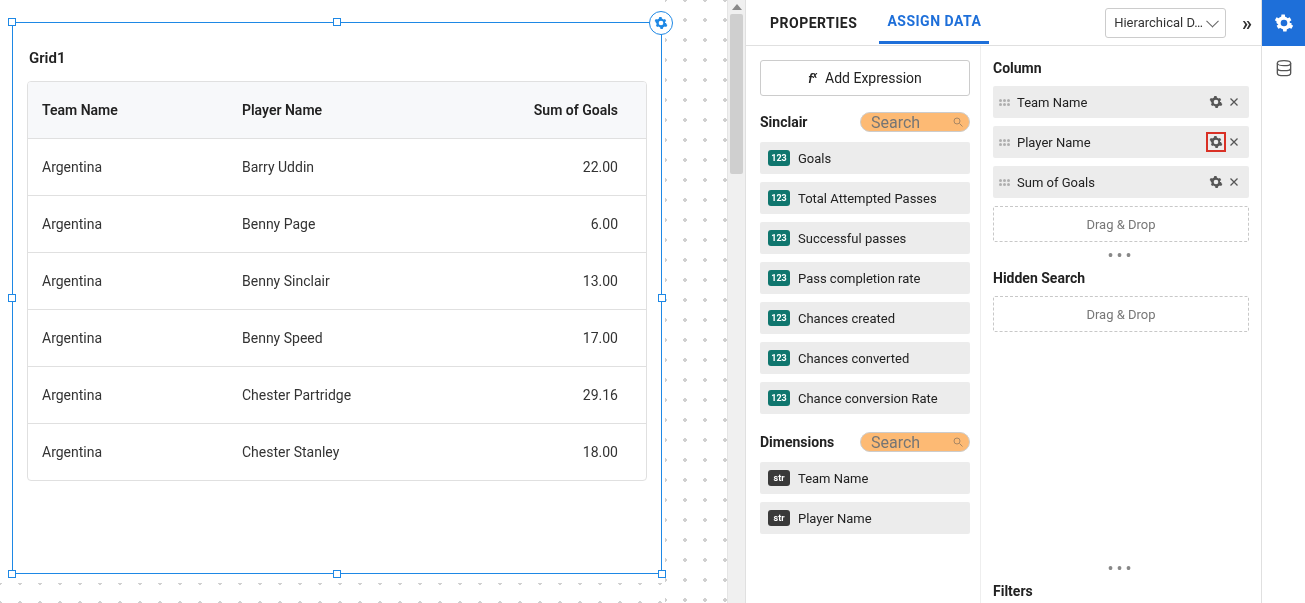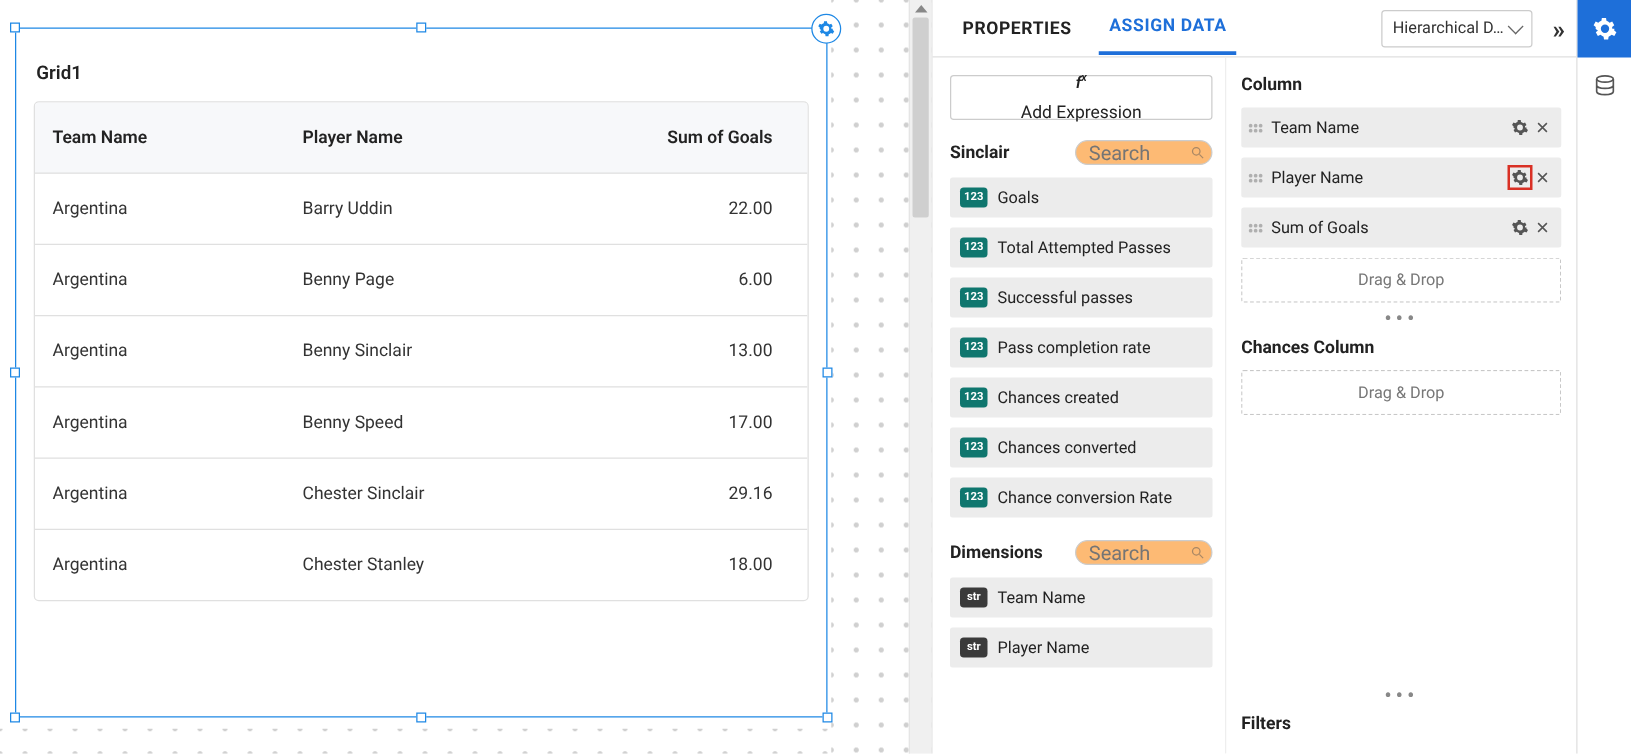--- a/index.html
+++ b/index.html
@@ -48,21 +48,21 @@
 .panel-main { flex:1; display:flex; flex-direction:column;justify-content:flex-end; }
 .panel-header { display:flex; align-items:center; border-bottom:1px solid #e0e0e0; height:46px; padding:0 10px 0 16px; gap:14px; }
 .tab { font-size:14px; font-weight:700; letter-spacing:0.5px; color:#222; padding:12px 8px; cursor:pointer; }
 .tab.active { color:#1e6fd9; border-bottom:3px solid #1e6fd9; }
 .hdr-select { margin-left:auto; height:30px; border:1px solid #ccc; border-radius:3px; padding:0 22px 0 8px; font-size:13px; color:#333; position:relative; min-width:120px; background:#fff; display:flex; align-items:center; }
 .hdr-select::after { content:""; position:absolute; right:8px; top:50%; width:8px; height:8px; border-right:1.5px solid #666; border-bottom:1.5px solid #666; transform:translateY(-70%) rotate(45deg); }
 .hdr-expand { font-size:20px; font-weight:700; color:#333; cursor:pointer; padding:4px 2px; letter-spacing:-3px; }
 
 .panel-body { flex:1; display:flex; overflow:hidden; }
 .col-left { width:235px; padding:14px 10px 0 14px; border-right:1px solid #eee; display:flex; flex-direction:column; }
-.add-expr { border:1px solid #ccc; border-radius:3px; height:36px; display:flex; align-items:center; justify-content:center; gap:8px; font-size:14px; color:#222; cursor:pointer; margin-bottom:16px;flex-direction:column; }
+.add-expr { border:1px solid #ccc; border-radius:3px; height:36px; display:flex; align-items:center; justify-content:center; gap:8px; font-size:14px; color:#222; cursor:pointer; margin-bottom:16px; }
 .fx-icon { font-style:italic; font-size:13px; font-weight:600; }
 .fx-icon sup { font-size:9px; }
 
 .section-head { display:flex; align-items:center; justify-content:space-between; margin-bottom:10px; }
 .section-head h4 { font-size:14px; font-weight:700; color:#222; }
 .search-box { height:20px; width:110px; border:1px solid #ccc; border-radius:12px; font-size:16px; padding:0 24px 0 10px; color:#555; background:#fdba74; }
 .search-wrap { position:relative; }
 .search-wrap .mag { position:absolute; right:6px; top:50%; transform:translateY(-50%); width:12px; height:12px; opacity:0.5; }
 
 .field-list { display:flex; flex-direction:column; gap:8px; margin-bottom:18px; }
@@ -136,21 +136,21 @@
             <div class="col-player">Benny Sinclair</div>
             <div class="col-goals">13.00</div>
           </div>
           <div class="gt-row">
             <div class="col-team">Argentina</div>
             <div class="col-player">Benny Speed</div>
             <div class="col-goals">17.00</div>
           </div>
           <div class="gt-row">
             <div class="col-team">Argentina</div>
-            <div class="col-player">Chester Sinclair</div>
+            <div class="col-player">Chester Partridge</div>
             <div class="col-goals">29.16</div>
           </div>
           <div class="gt-row">
             <div class="col-team">Argentina</div>
             <div class="col-player">Chester Stanley</div>
             <div class="col-goals">18.00</div>
           </div>
         </div>
     </div>
   </div>
@@ -308,28 +308,28 @@
                   <path stroke="currentColor" stroke-width="2.5" d="M5 5l14 14M19 5L5 19"></path>
                 </svg>
               </span>
             </div>
           </div>
         <div class="dropzone">
           <span>Drag &amp; Drop</span>
         </div>
         <div class="dots-sep">•••</div>
 
-        <div class="dropzone-label">Chances Column</div>
+        <div class="dropzone-label">Hidden Search</div>
         <div class="dropzone">
           <span>Drag &amp; Drop</span>
         </div>
         <div style="flex:1"></div>
         <div class="dots-sep">•••</div>
 
-        <div class="dropzone-label" style="margin-bottom:16px">Filters</div>
+        <div class="dropzone-label" style="margin-bottom:4px">Filters</div>
       </div>
     </div>
   </div>
 
   <div class="right-rail">
     <div class="rail-btn active">
       <svg width="20" height="20" viewBox="0 0 24 24">
           <path fill="currentColor" d="M12 8a4 4 0 1 0 0 8 4 4 0 0 0 0-8zm9 4c0 .6-.05 1.2-.15 1.75l2.1 1.65-2 3.45-2.5-1a8 8 0 0 1-3 1.75l-.4 2.65h-4l-.4-2.65a8 8 0 0 1-3-1.75l-2.5 1-2-3.45 2.1-1.65A9 9 0 0 1 3 12c0-.6.05-1.2.15-1.75L1.05 8.6l2-3.45 2.5 1a8 8 0 0 1 3-1.75L9 1.75h4l.4 2.65a8 8 0 0 1 3 1.75l2.5-1 2 3.45-2.1 1.65c.1.55.2 1.15.2 1.75z"></path>
         </svg>
     </div>

